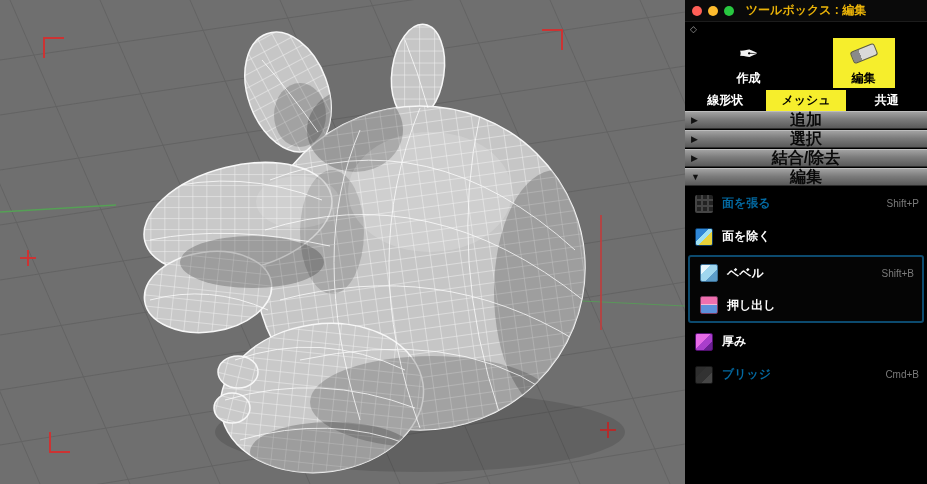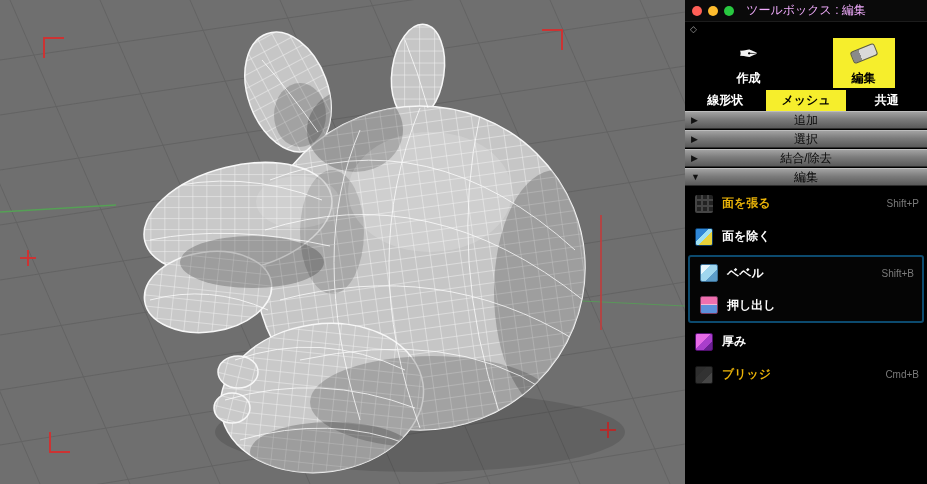--- a/index.html
+++ b/index.html
@@ -12,21 +12,21 @@
   .viewport svg{display:block;}
 
   
   .panel{position:relative;width:242px;height:484px;background:#000;flex:0 0 242px;color:#fff;}
   .titlebar{position:relative;height:22px;background:#0a0a0a;display:flex;align-items:center;border-bottom:1px solid #1c1c1c;}
   .lights{display:flex;gap:6px;padding-left:7px;position:absolute;left:0;top:0;height:22px;align-items:center;}
   .light{width:10px;height:10px;border-radius:50%;display:inline-block;}
   .light.red{background:#ff5f57;}
   .light.yellow{background:#febc2e;}
   .light.green{background:#28c840;}
-  .title{width:100%;text-align:center;font-size:12px;font-weight:normal;color:#f0abfc;}
+  .title{width:100%;text-align:center;font-size:12px;font-weight:bold;color:#eab308;}
   .substrip{height:14px;background:#000;display:flex;align-items:center;padding-left:5px;}
   .diamond{font-size:9px;color:#9a9a9a;line-height:1;}
 
   .tools{height:54px;display:flex;justify-content:space-around;align-items:center;background:#000;padding:2px 6px;}
   .tool{width:62px;height:50px;display:flex;flex-direction:column;align-items:center;justify-content:center;cursor:pointer;}
   .tool .tlabel{font-size:12px;font-weight:bold;color:#fff;margin-top:2px;}
   .tool.active{background:#f6ee2c;}
   .tool.active .tlabel{color:#000;}
   .tool .ticon{height:28px;display:flex;align-items:center;justify-content:center;}
   .pen-glyph{color:#f2f2f2;font-size:24px;line-height:1;}
@@ -36,28 +36,28 @@
   .case:after{content:"";position:absolute;left:0;top:6px;width:26px;height:2px;background:#111;}
 
   .tabs{height:21px;display:flex;background:#000;}
   .tab{flex:1;display:flex;align-items:center;justify-content:center;font-size:12px;font-weight:bold;color:#fff;cursor:pointer;}
   .tab.active{background:#f6ee2c;color:#000;}
 
   .section{height:18px;margin-bottom:1px;position:relative;display:flex;align-items:center;justify-content:center;
     background:linear-gradient(180deg,#a2a2a2 0%,#7c7c7c 45%,#5a5a5a 100%);
     border-top:1px solid #bdbdbd;border-bottom:1px solid #2e2e2e;cursor:pointer;}
   .section .arrow{position:absolute;left:6px;font-size:9px;color:#111;}
-  .section .slabel{font-size:12px;font-weight:normal;color:#0a0a0a;}
+  .section .slabel{font-size:16px;font-weight:bold;color:#0a0a0a;}
 
   .menu{background:#000;}
   .mitem{height:33px;display:flex;align-items:center;padding:0 8px 0 10px;cursor:pointer;}
   .mitem .micon{width:18px;height:18px;margin-right:9px;border-radius:2px;flex:0 0 18px;}
   .mitem .mlabel{font-size:12px;font-weight:bold;color:#fff;flex:1;}
   .mitem .mshort{font-size:10px;color:#7a7a7a;}
-  .mitem.disabled .mlabel{color:#eab308;}
+  .mitem.disabled .mlabel{color:#0369a1;}
   .mitem.disabled .micon{opacity:.45;filter:grayscale(1);}
   .hl-box{margin:2px 3px;border:2px solid #0c4a6e;border-radius:3px;background:#050505;}
   .hl-box .mitem{height:32px;}
 
   .icon-grid{background:
       repeating-linear-gradient(0deg,#9a9a9a 0 2px,transparent 2px 6px),
       repeating-linear-gradient(90deg,#9a9a9a 0 2px,transparent 2px 6px),#4d4d4d;}
   .icon-cube-multi{background:linear-gradient(135deg,#2f86d6 0 38%,#9fe0f2 38% 58%,#e8d23a 58% 100%);border:1px solid #0c3b66;}
   .icon-bevel{background:linear-gradient(135deg,#eaf7fc 0 30%,#9fd6ee 30% 65%,#5b9cc8 65% 100%);border:1px solid #3a6e94;}
   .icon-extrude{background:linear-gradient(180deg,#ee6fae 0 42%,#f3b9d4 42% 52%,#5c90da 52% 100%);border:1px solid #7c3b62;}

